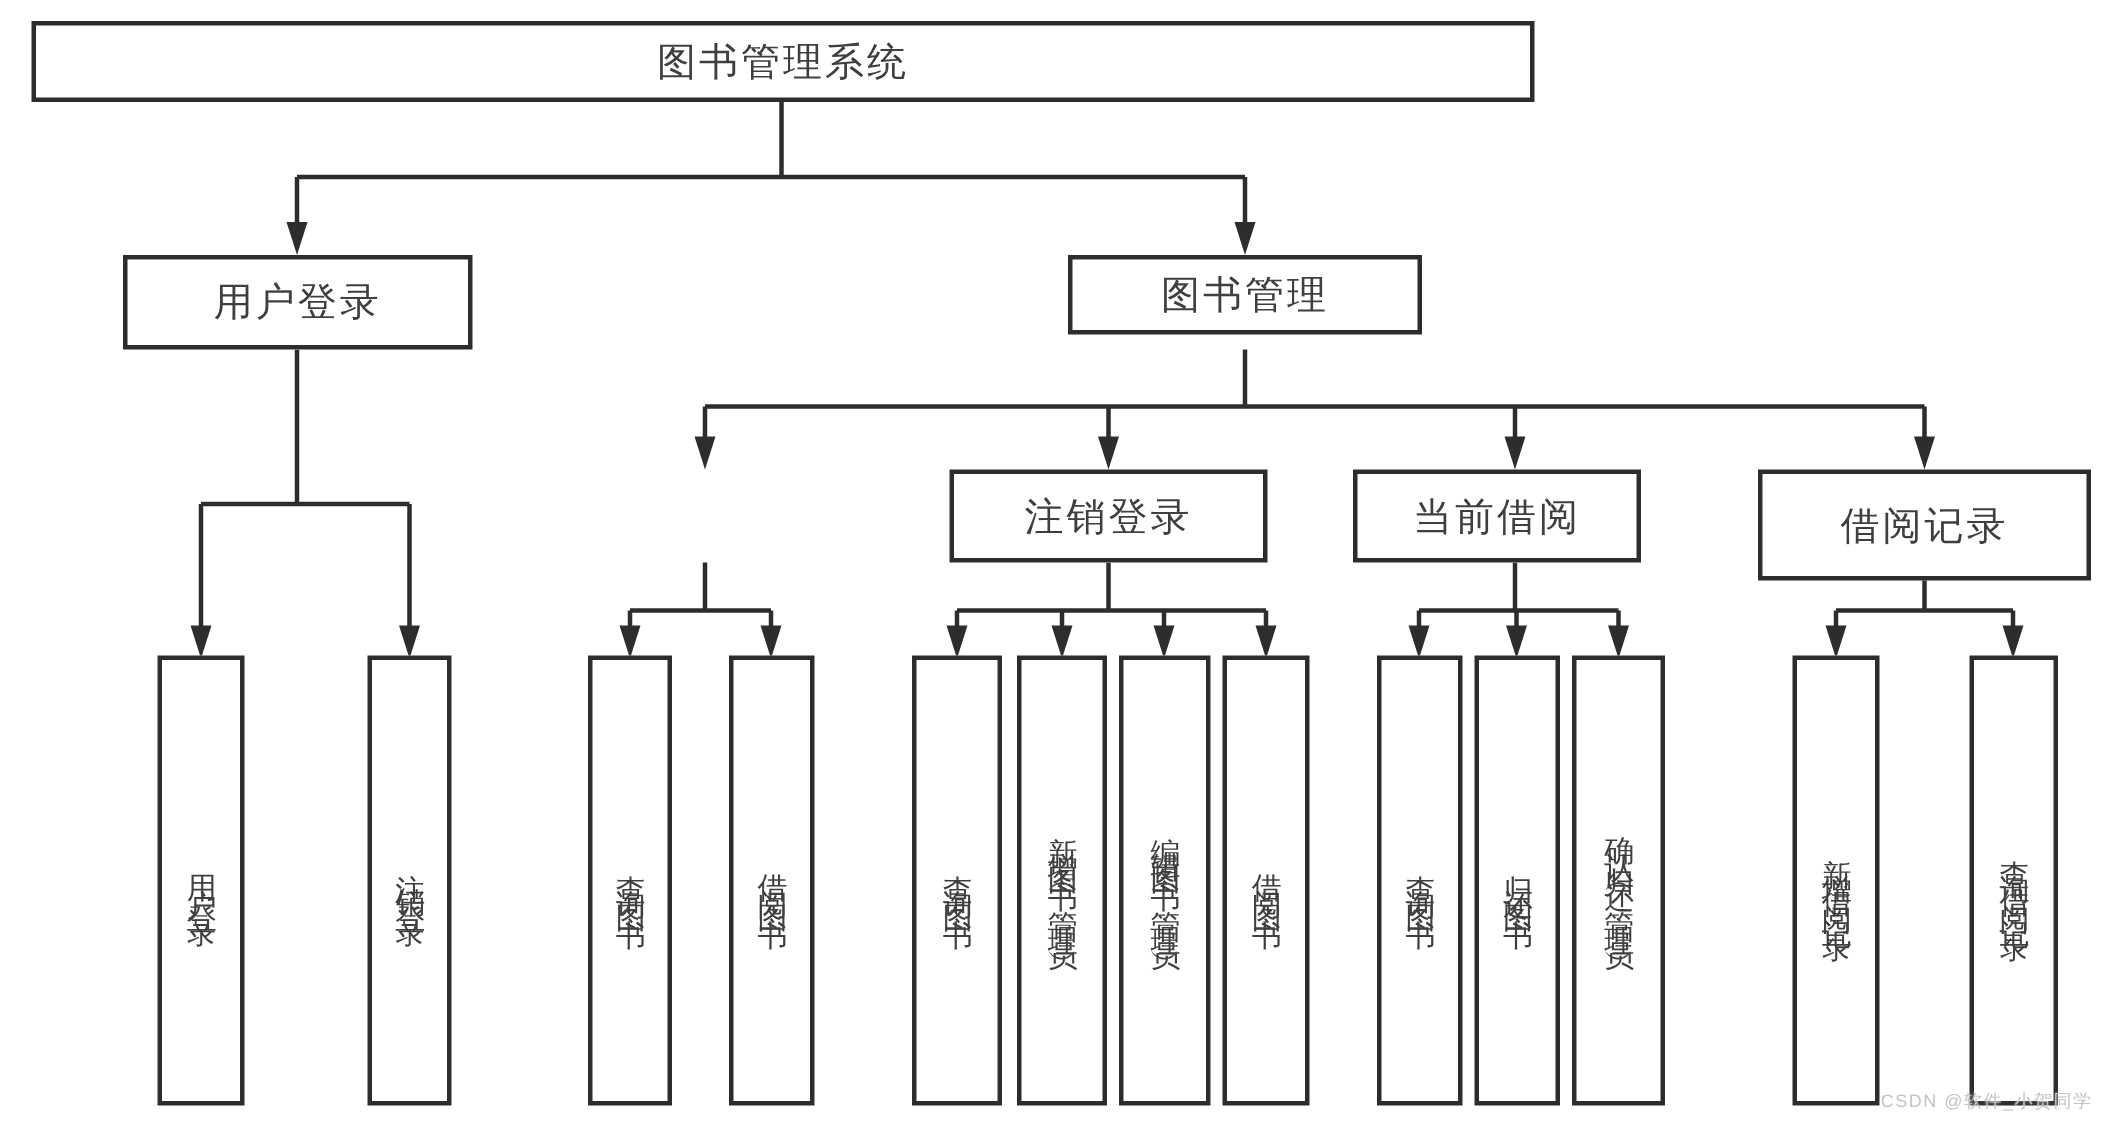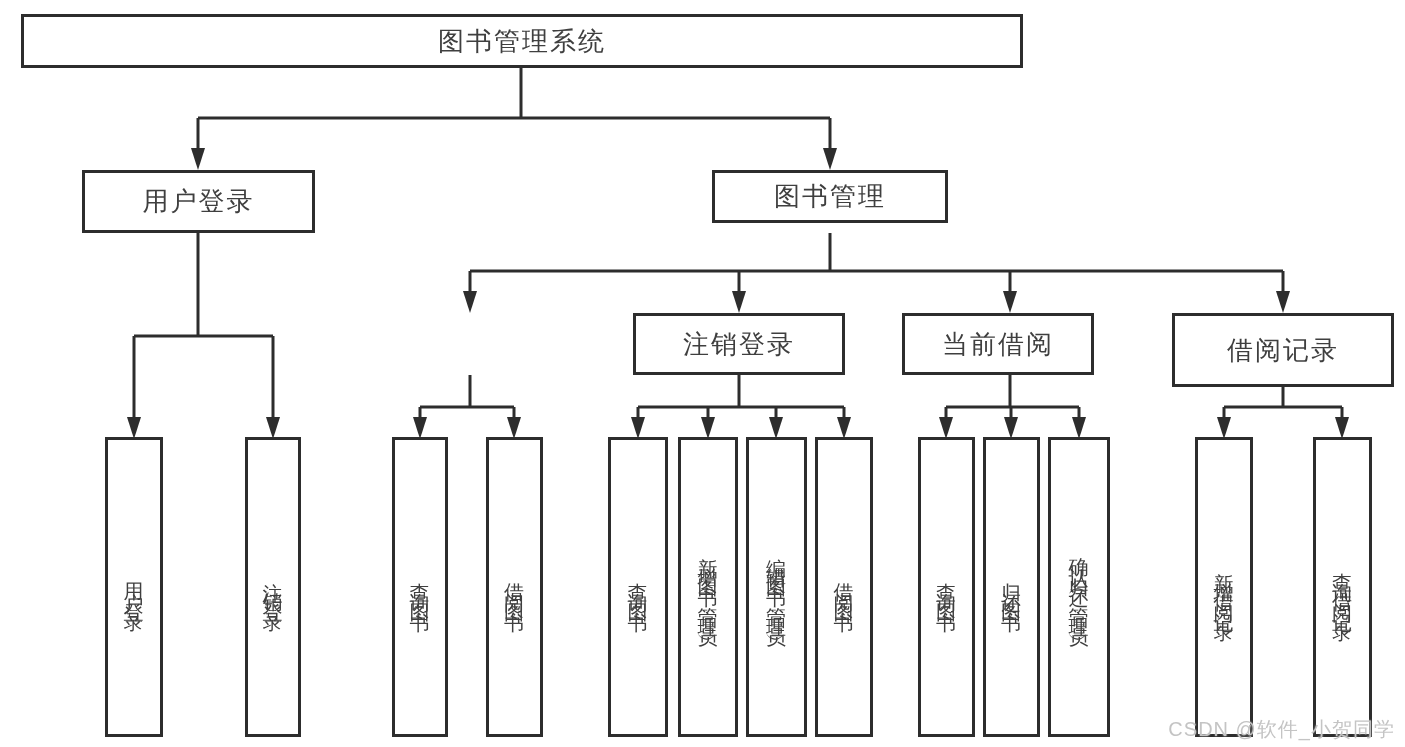--- a/index.html
+++ b/index.html
@@ -30,21 +30,21 @@
     writing-mode:vertical-lr;
     text-orientation:mixed;
     font-size:20px;
     letter-spacing:10px;
     line-height:1.1;
   }
   .watermark{
     position:absolute;
     right:10px;
     bottom:4px;
-    font-size:20px;
+    font-size:12px;
     letter-spacing:1px;
     color:#c4c4c4;
     text-shadow:0 0 2px rgba(255,255,255,0.8);
     z-index:5;
     white-space:nowrap;
   }
 </style>
 </head>
 <body>
 

